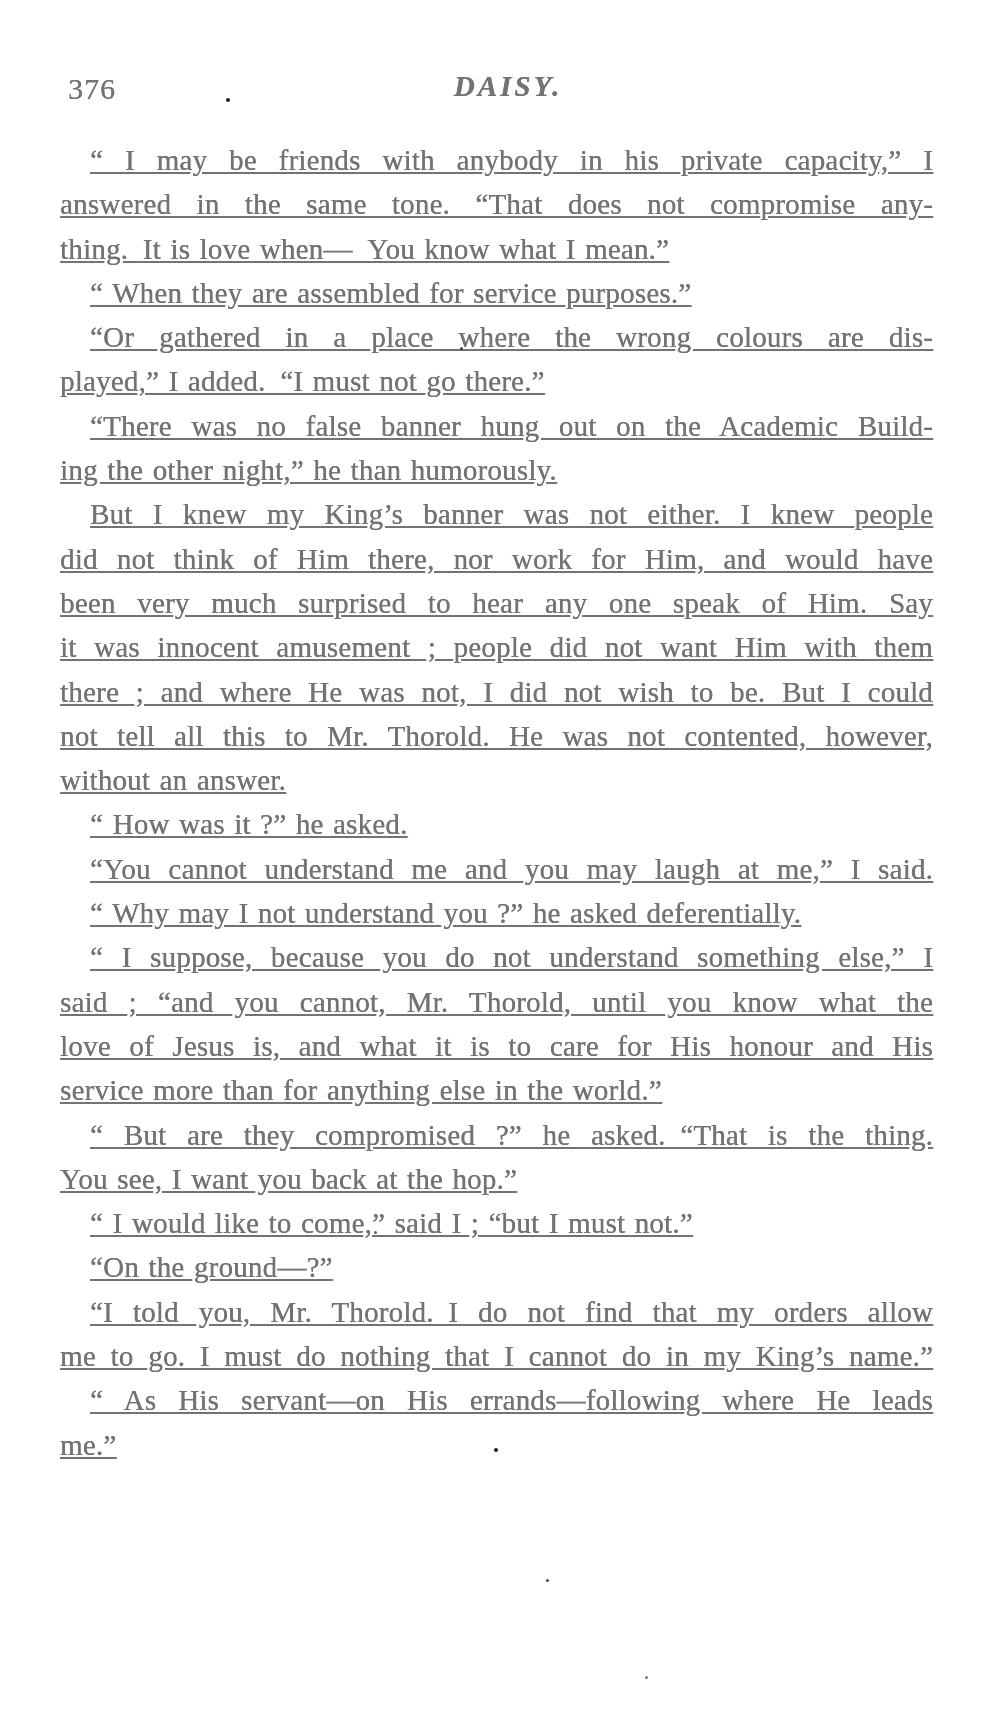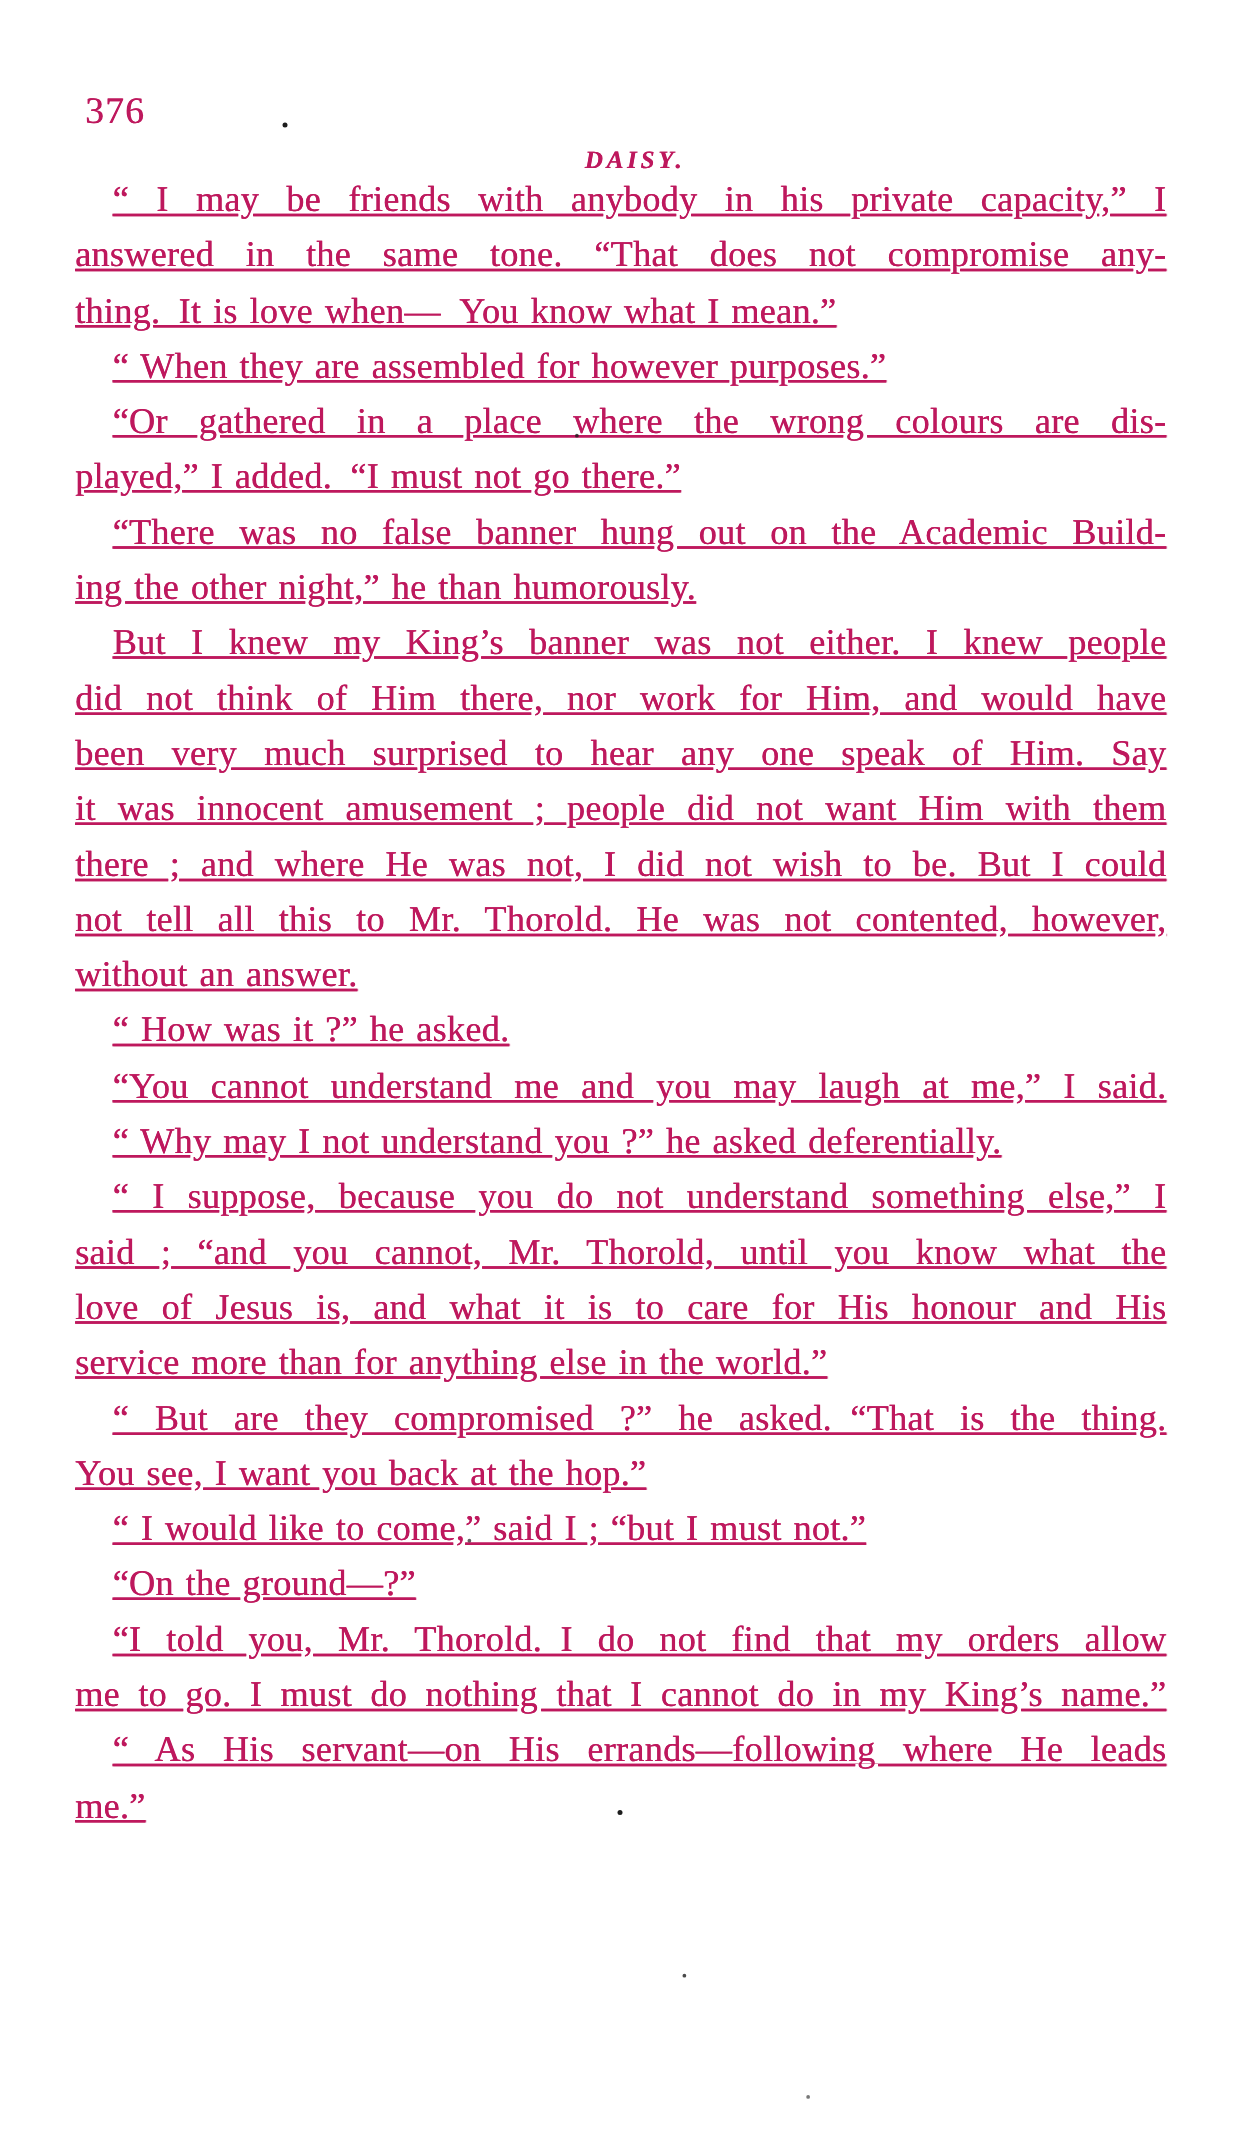--- a/index.html
+++ b/index.html
@@ -7,41 +7,40 @@
     padding: 0;
     background: #ffffff;
   }
   .page {
     position: relative;
     width: 1000px;
     height: 1709px;
     background: #ffffff;
     overflow: hidden;
     font-family: "Liberation Serif", "DejaVu Serif", serif;
-    color: #be185d;
+    color: #737373;
   }
   .pagenum {
     position: absolute;
     left: 68px;
     top: 72px;
     font-size: 30px;
     letter-spacing: 1px;
     text-shadow: 0.3px 0 0 currentColor;
   }
   .booktitle {
     position: absolute;
     left: 508px;
     top: 70px;
     transform: translateX(-50%);
-    font-size: 20px;
+    font-size: 29px;
     font-style: italic;
     font-weight: 600;
     letter-spacing: 3px;
     text-shadow: 0.3px 0 0 currentColor;
-    margin-top: 47px;
   }
   .text-block {
     position: absolute;
     left: 60px;
     top: 138px;
     width: 873px;
   }
   .line {
     height: 44.3px;
     line-height: 44.3px;
@@ -74,21 +73,21 @@
 
   <div>
     <span class="pagenum">376</span>
     <span class="booktitle">DAISY.</span>
   </div>
 
   <div class="text-block">
       <div class="line just indent">“ I may be friends with anybody in his private capacity,” I</div>
       <div class="line just">answered in the same tone. “That does not compromise any-</div>
       <div class="line">thing. It is love when— You know what I mean.”</div>
-      <div class="line indent">“ When they are assembled for however purposes.”</div>
+      <div class="line indent">“ When they are assembled for service purposes.”</div>
       <div class="line just indent">“Or gathered in a place where the wrong colours are dis-</div>
       <div class="line">played,” I added. “I must not go there.”</div>
       <div class="line just indent">“There was no false banner hung out on the Academic Build-</div>
       <div class="line">ing the other night,” he than humorously.</div>
       <div class="line just indent">But I knew my King’s banner was not either. I knew people</div>
       <div class="line just">did not think of Him there, nor work for Him, and would have</div>
       <div class="line just">been very much surprised to hear any one speak of Him. Say</div>
       <div class="line just">it was innocent amusement ; people did not want Him with them</div>
       <div class="line just">there ; and where He was not, I did not wish to be. But I could</div>
       <div class="line just">not tell all this to Mr. Thorold. He was not contented, however,</div>

